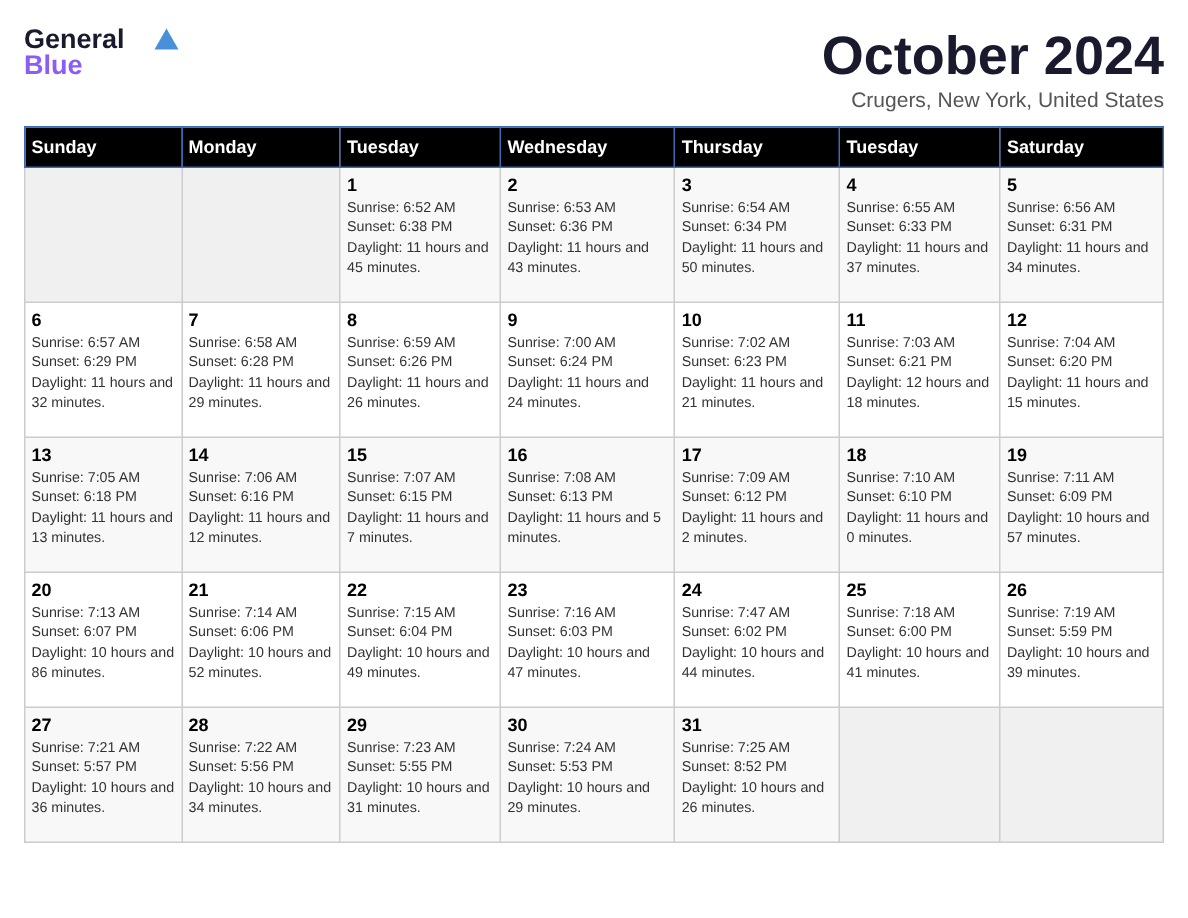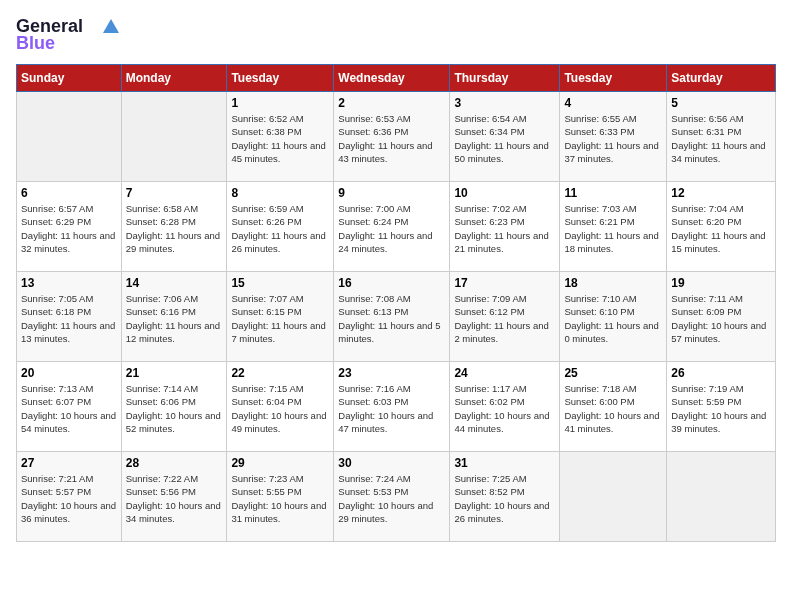--- a/index.html
+++ b/index.html
@@ -37,21 +37,21 @@
     .location {
       font-size: 14px;
       color: #555;
     }
     table {
       width: 100%;
       border-collapse: collapse;
       font-size: 10px;
     }
     thead tr {
-      background-color: #b91c1c;
+      background-color: #000000;
       color: white;
     }
     thead th {
       padding: 6px 4px;
       text-align: left;
       font-size: 12px;
       font-weight: bold;
       border: 1px solid #3a6aaf;
     }
     tbody tr {
@@ -91,20 +91,24 @@
 <div class="header">
   <div class="logo">
     <div class="logo-row">
       <span style="font-size:18px;font-weight:bold;color:#1a1a2e;">General</span>
       <svg width="20" height="20" viewBox="0 0 20 20">
         <polygon points="10,2 18,16 2,16" fill="#4a90d9"></polygon>
       </svg>
     </div>
     <span style="font-size:18px;font-weight:bold;color:#8b5cf6;margin-top:-4px;">Blue</span>
   </div>
+  <div class="title-section">
+    <div class="month-title">October 2024</div>
+    <div class="location">Crugers, New York, United States</div>
+  </div>
 </div>
 
 <table>
   <thead>
     <tr>
 
     <th>Sunday</th>
         <th>Monday</th>
         <th>Tuesday</th>
         <th>Wednesday</th>
@@ -176,21 +180,21 @@
         <td>
           <span class="day-number">10</span>
           <div class="day-info">Sunrise: 7:02 AM</div>
           <div class="day-info">Sunset: 6:23 PM</div>
           <div class="day-info">Daylight: 11 hours and 21 minutes.</div>
         </td>
         <td>
           <span class="day-number">11</span>
           <div class="day-info">Sunrise: 7:03 AM</div>
           <div class="day-info">Sunset: 6:21 PM</div>
-          <div class="day-info">Daylight: 11 hours and 18 minutes.</div>
+          <div class="day-info">Daylight: 12 hours and 18 minutes.</div>
         </td>
         <td>
           <span class="day-number">12</span>
           <div class="day-info">Sunrise: 7:04 AM</div>
           <div class="day-info">Sunset: 6:20 PM</div>
           <div class="day-info">Daylight: 11 hours and 15 minutes.</div>
         </td>
       </tr>
       <tr>
         <td>
@@ -234,21 +238,21 @@
           <div class="day-info">Sunrise: 7:11 AM</div>
           <div class="day-info">Sunset: 6:09 PM</div>
           <div class="day-info">Daylight: 10 hours and 57 minutes.</div>
         </td>
       </tr>
       <tr>
         <td>
           <span class="day-number">20</span>
           <div class="day-info">Sunrise: 7:13 AM</div>
           <div class="day-info">Sunset: 6:07 PM</div>
-          <div class="day-info">Daylight: 10 hours and 54 minutes.</div>
+          <div class="day-info">Daylight: 10 hours and 86 minutes.</div>
         </td>
         <td>
           <span class="day-number">21</span>
           <div class="day-info">Sunrise: 7:14 AM</div>
           <div class="day-info">Sunset: 6:06 PM</div>
           <div class="day-info">Daylight: 10 hours and 52 minutes.</div>
         </td>
         <td>
           <span class="day-number">22</span>
           <div class="day-info">Sunrise: 7:15 AM</div>
@@ -256,21 +260,21 @@
           <div class="day-info">Daylight: 10 hours and 49 minutes.</div>
         </td>
         <td>
           <span class="day-number">23</span>
           <div class="day-info">Sunrise: 7:16 AM</div>
           <div class="day-info">Sunset: 6:03 PM</div>
           <div class="day-info">Daylight: 10 hours and 47 minutes.</div>
         </td>
         <td>
           <span class="day-number">24</span>
-          <div class="day-info">Sunrise: 1:17 AM</div>
+          <div class="day-info">Sunrise: 7:47 AM</div>
           <div class="day-info">Sunset: 6:02 PM</div>
           <div class="day-info">Daylight: 10 hours and 44 minutes.</div>
         </td>
         <td>
           <span class="day-number">25</span>
           <div class="day-info">Sunrise: 7:18 AM</div>
           <div class="day-info">Sunset: 6:00 PM</div>
           <div class="day-info">Daylight: 10 hours and 41 minutes.</div>
         </td>
         <td>

